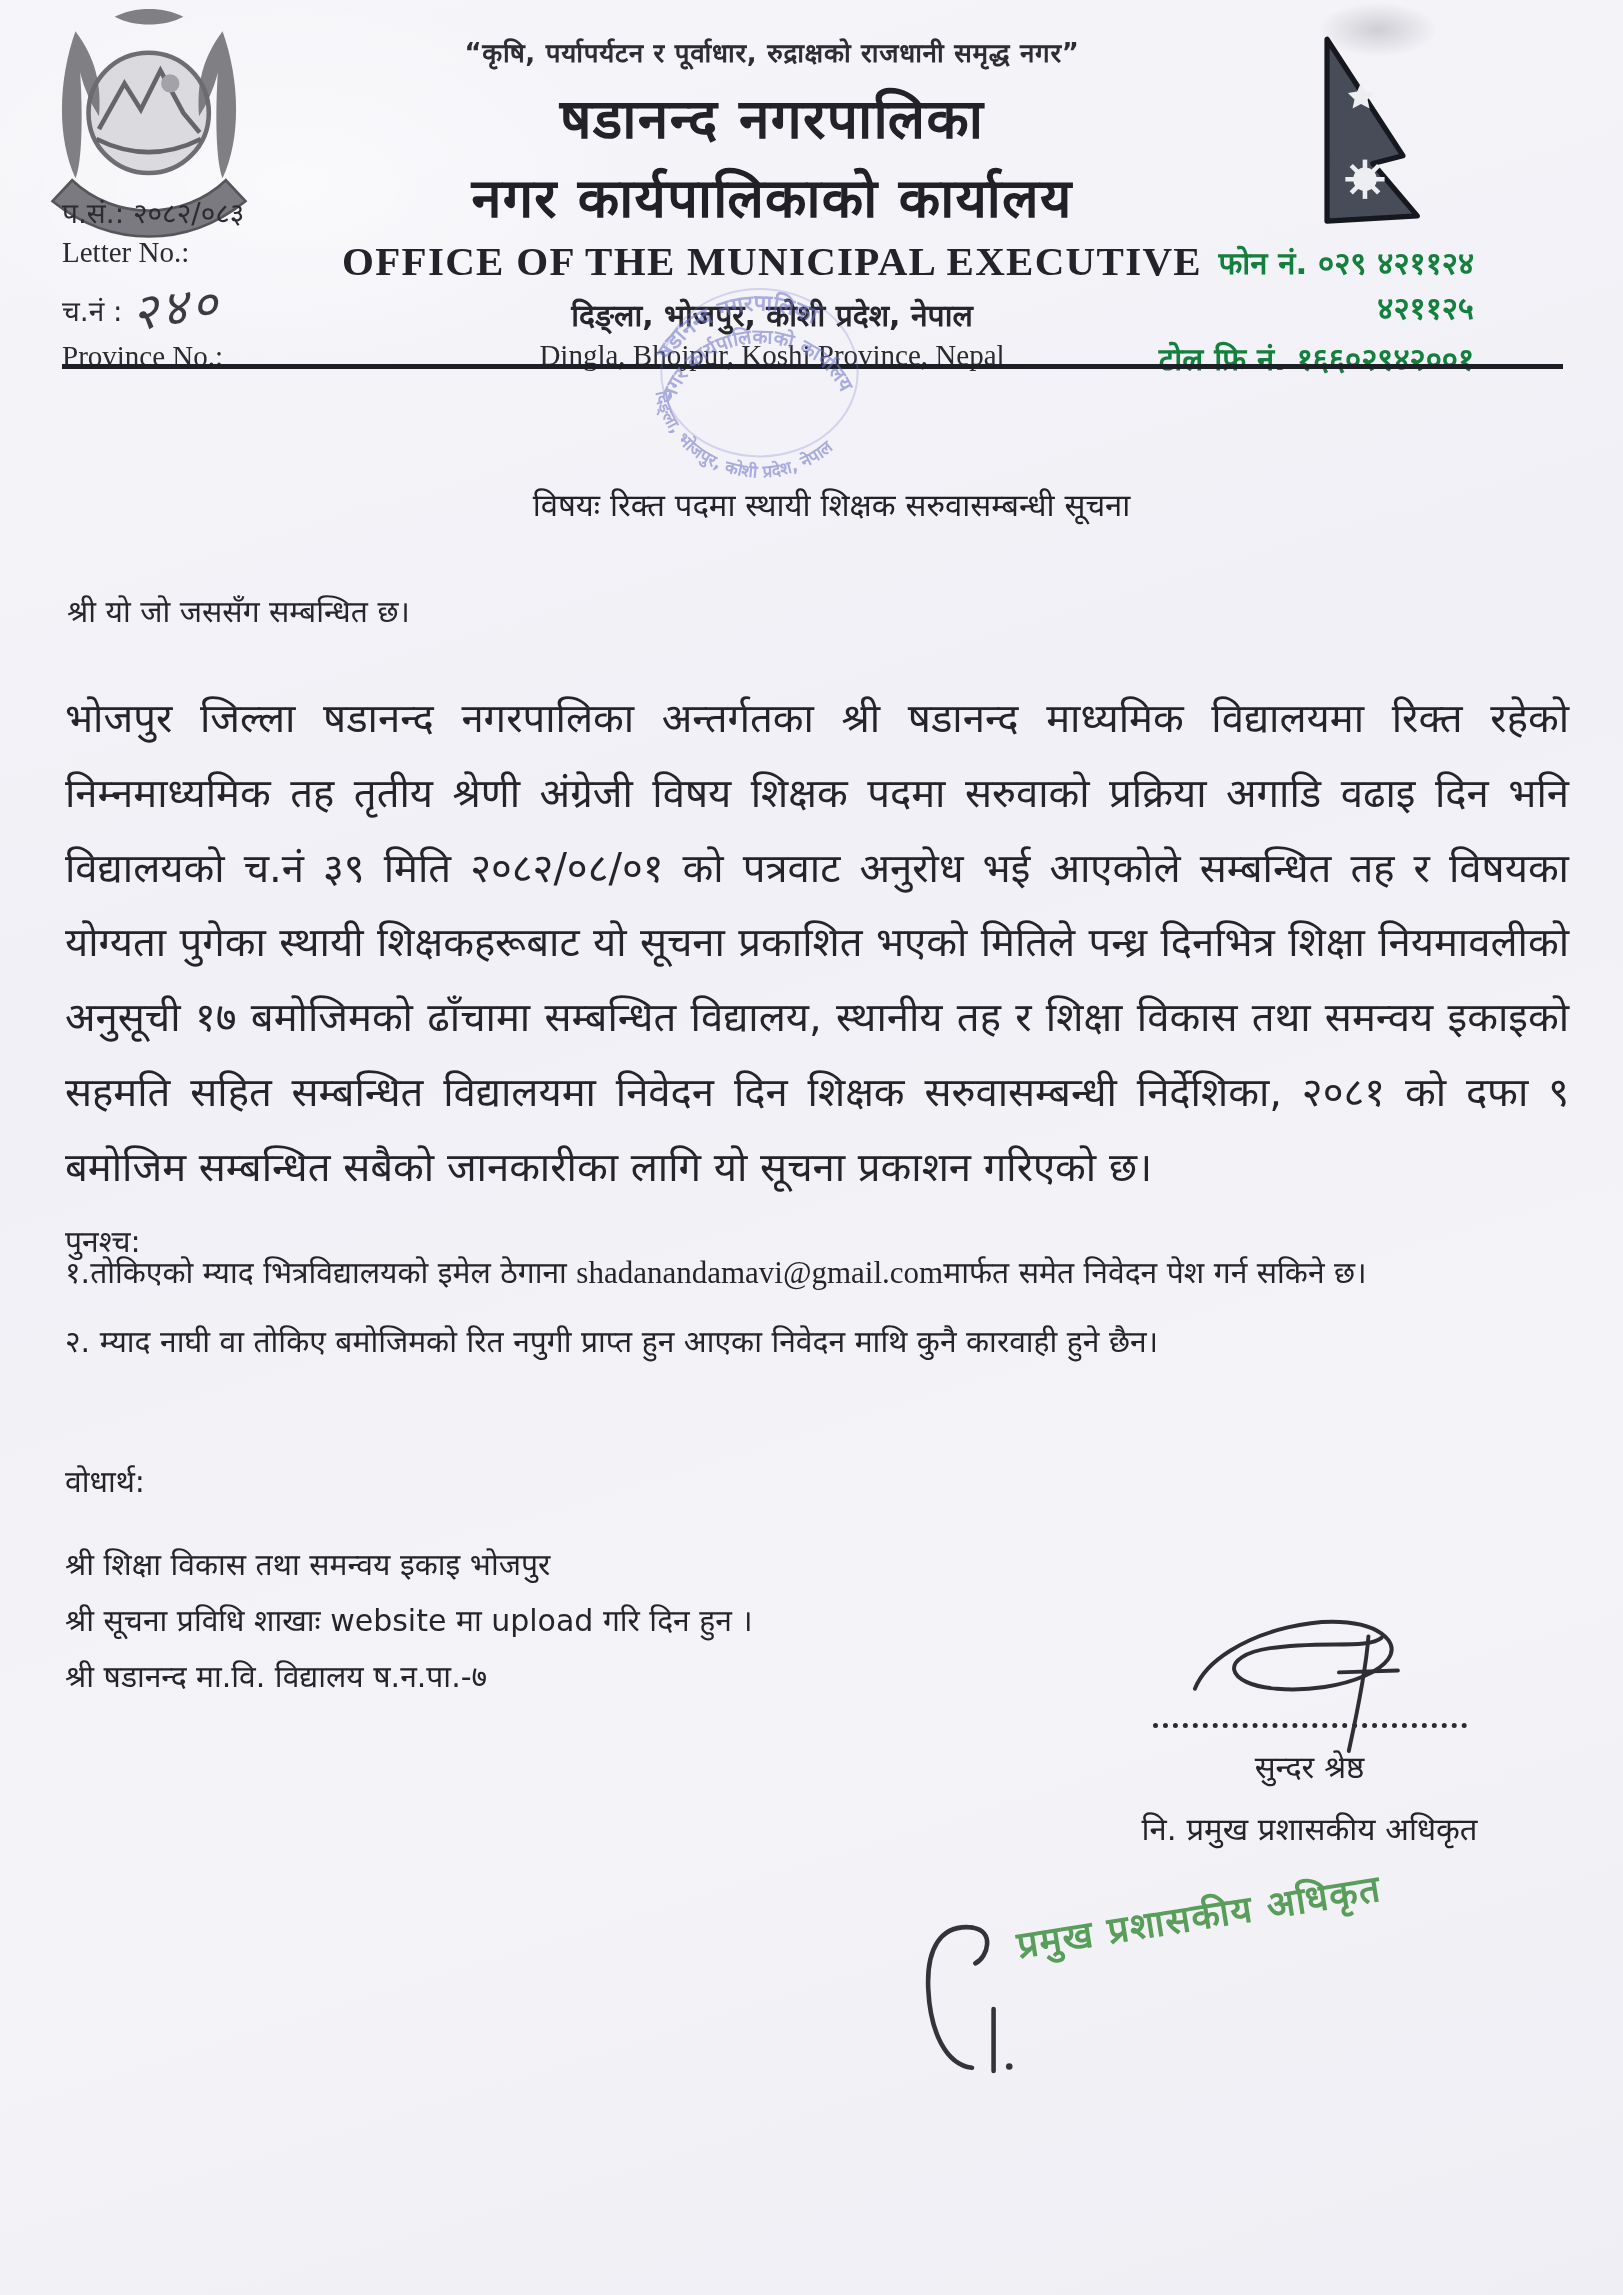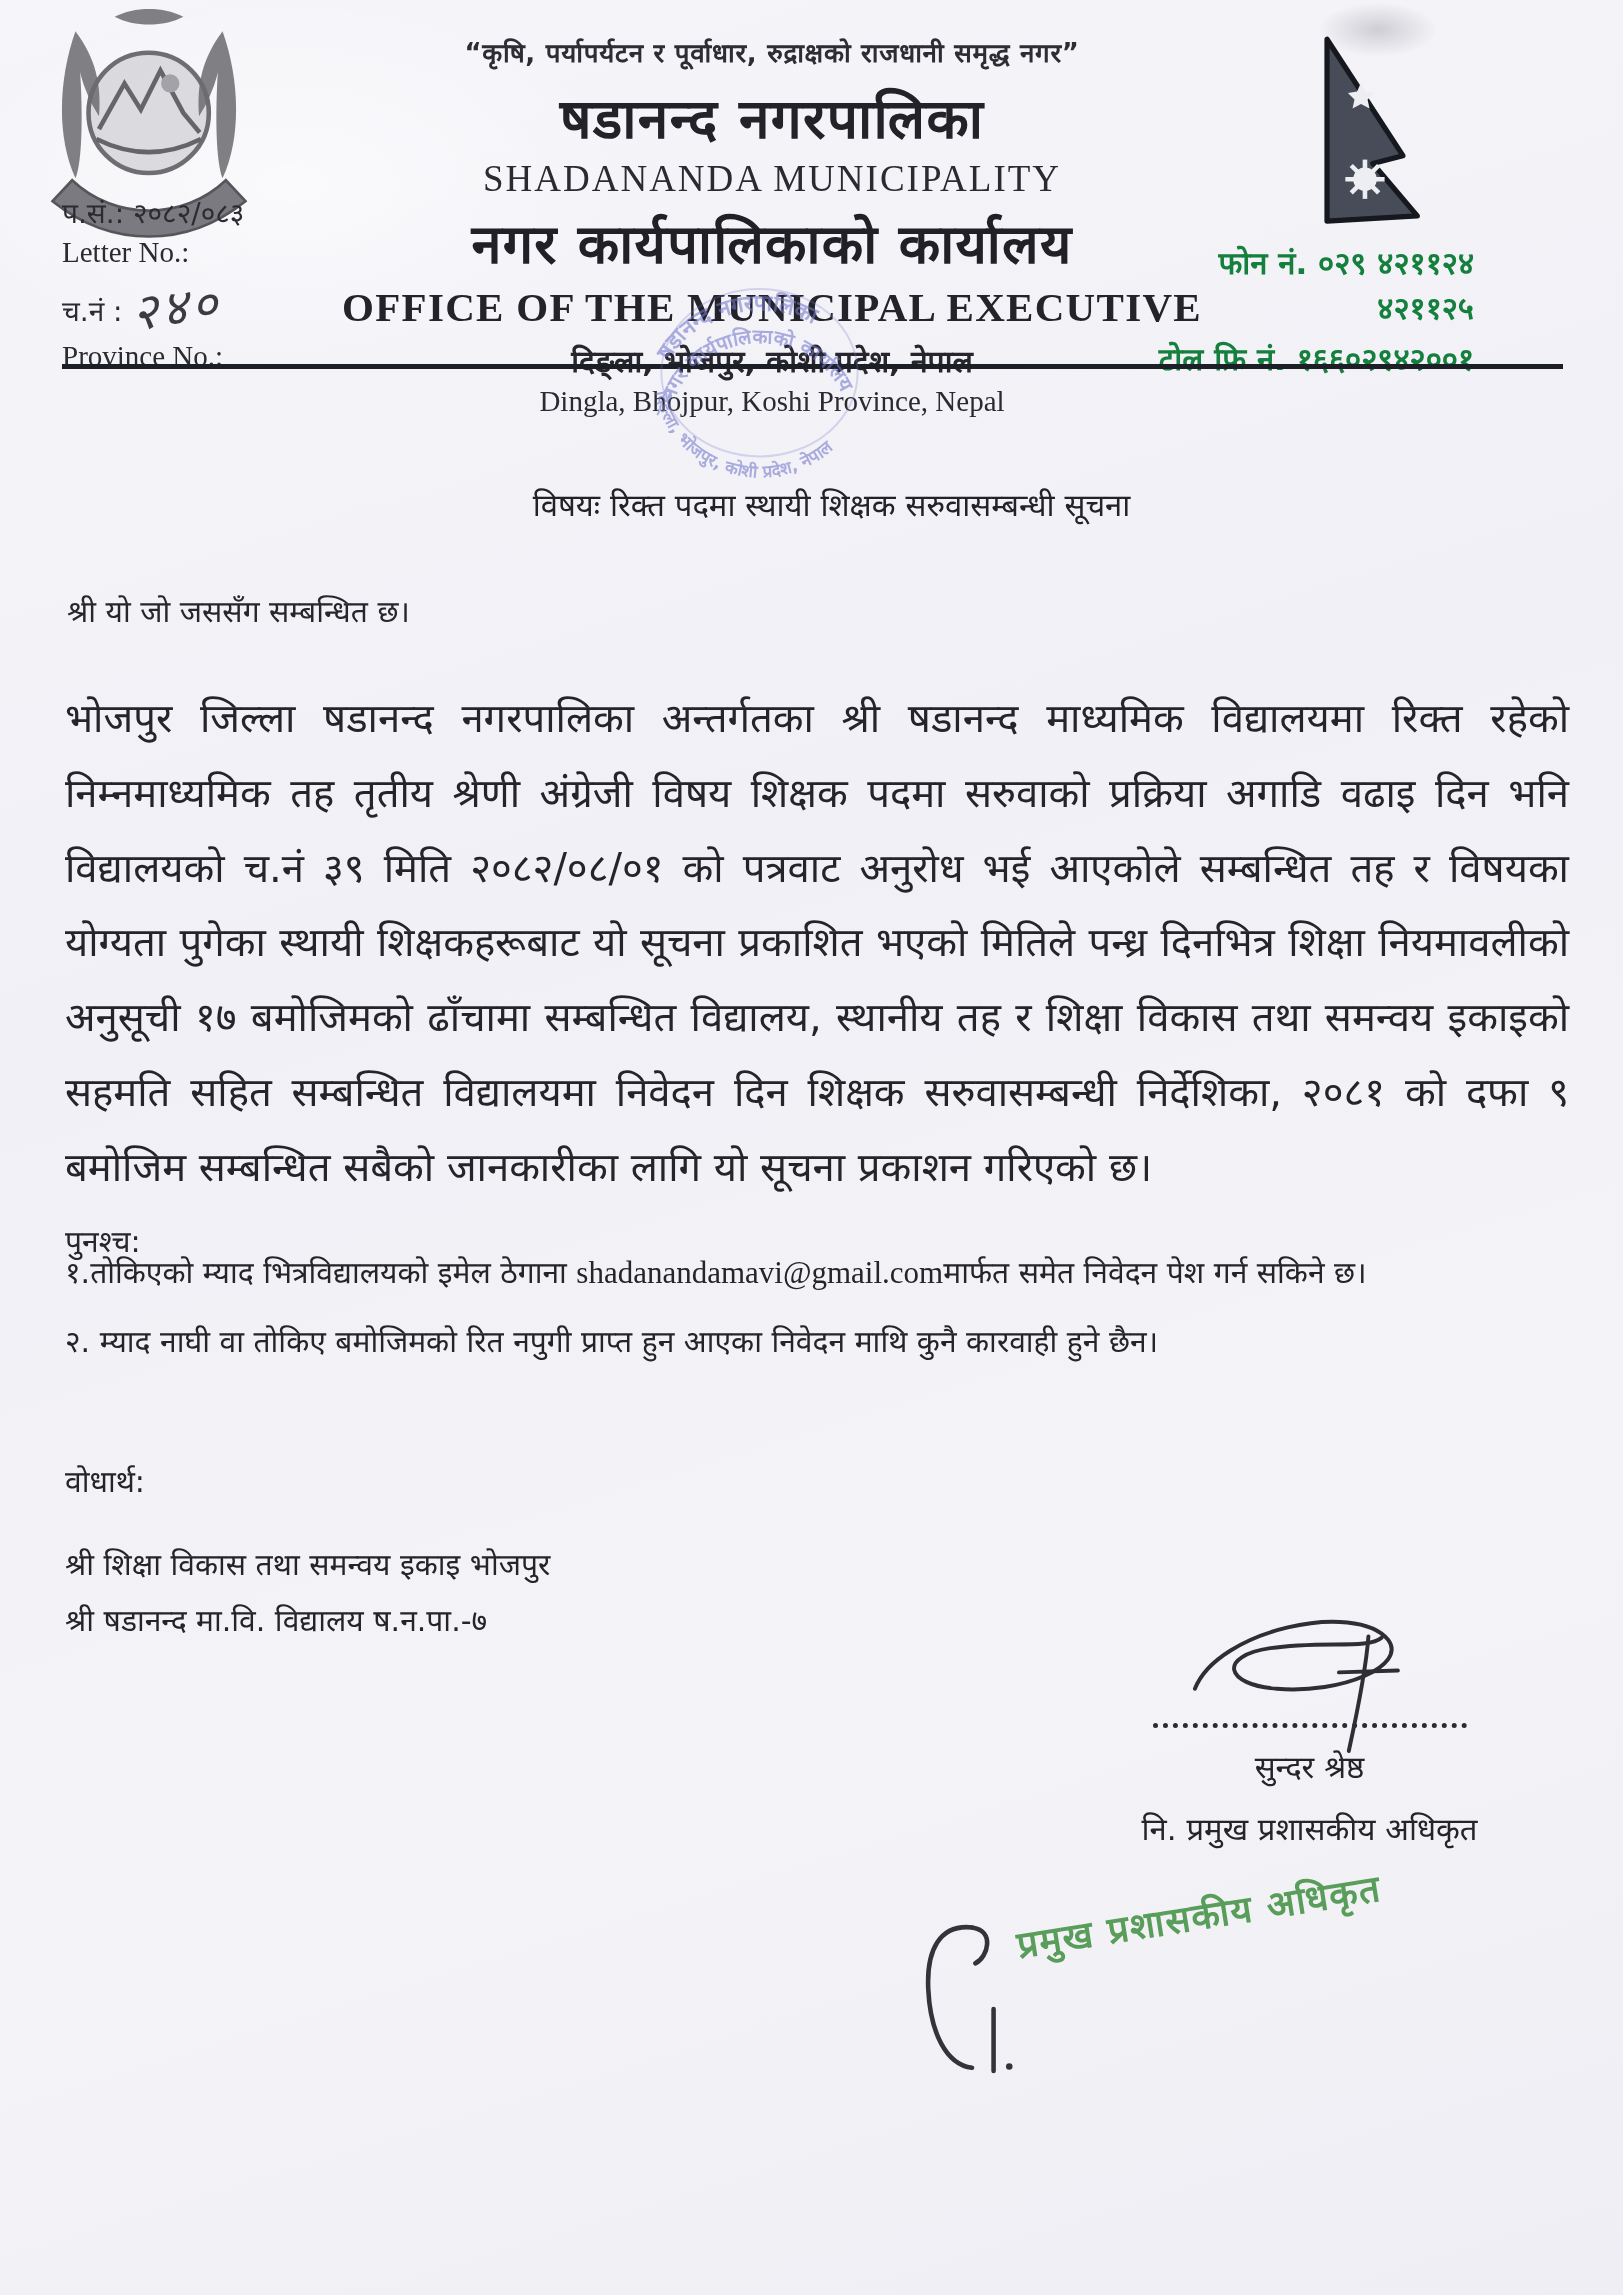--- a/index.html
+++ b/index.html
@@ -94,21 +94,20 @@
   <div>
     <span>च.नं :</span>
     <span class="handwritten-no">२४०</span>
   </div>
   <div class="serif en">Province No.:</div>
 </div>
 
 <div class="abs header-block">
   <div class="slogan">“कृषि, पर्यापर्यटन र पूर्वाधार, रुद्राक्षको राजधानी समृद्ध नगर”</div>
   <div class="muni-np">षडानन्द नगरपालिका</div>
-  <div class="muni-en serif">SHADANANDA MUNICIPALITY</div>
   <div class="office-np">नगर कार्यपालिकाको कार्यालय</div>
   <div class="office-en serif">OFFICE OF THE MUNICIPAL EXECUTIVE</div>
   <div class="addr-np">दिङ्ला, भोजपुर, कोशी प्रदेश, नेपाल</div>
   <div class="addr-en serif">Dingla, Bhojpur, Koshi Province, Nepal</div>
 </div>
 
 <svg class="abs" style="left:1319px;top:34px;" width="141" height="193" viewBox="0 0 215 295">
   <path d="M12,8 L12,286 L150,278 L82,198 L128,186 L12,8 Z" fill="#474c58" stroke="#15181f" stroke-width="8" stroke-linejoin="round"></path>
   <path d="M38,96 a26,26 0 0 0 52,0 a20,20 0 0 1 -52,0 Z M64,74 l6,14 14,2 -10,10 3,14 -13,-7 -13,7 3,-14 -10,-10 14,-2 Z" fill="#eceef2"></path>
   <g fill="#eceef2">
@@ -152,20 +151,21 @@
 
 <div class="abs ps-label">पुनश्च:</div>
 <div class="abs ps-items">
   <p><span>१.तोकिएको म्याद भित्रविद्यालयको इमेल ठेगाना </span><span class="email">shadanandamavi@gmail.com</span><span>मार्फत समेत निवेदन पेश गर्न सकिने छ।</span></p>
   <p>२. म्याद नाघी वा तोकिए बमोजिमको रित नपुगी प्राप्त हुन आएका निवेदन माथि कुनै कारवाही हुने छैन।</p>
 </div>
 
 <div class="abs cc-block">
   <div style="margin-bottom:27.5px;">वोधार्थ:</div>
   <div>श्री शिक्षा विकास तथा समन्वय इकाइ भोजपुर</div>
+  <div>श्री सूचना प्रविधि शाखाः website मा upload गरि दिन हुन  ।</div>
   <div>श्री  षडानन्द मा.वि. विद्यालय ष.न.पा.-७</div>
 </div>
 
 <div class="abs sig-block">
   <svg class="sig-scribble" viewBox="0 0 420 230">
     <g fill="none" stroke="#2e2e34" stroke-width="6" stroke-linecap="round">
       <path d="M35,120 C70,30 280,-15 330,45 C360,85 260,128 160,120 C80,114 70,70 150,58 C230,46 300,60 320,42"></path>
       <path d="M300,40 C296,95 282,160 270,215"></path>
       <path d="M255,95 L345,92"></path>
     </g>

